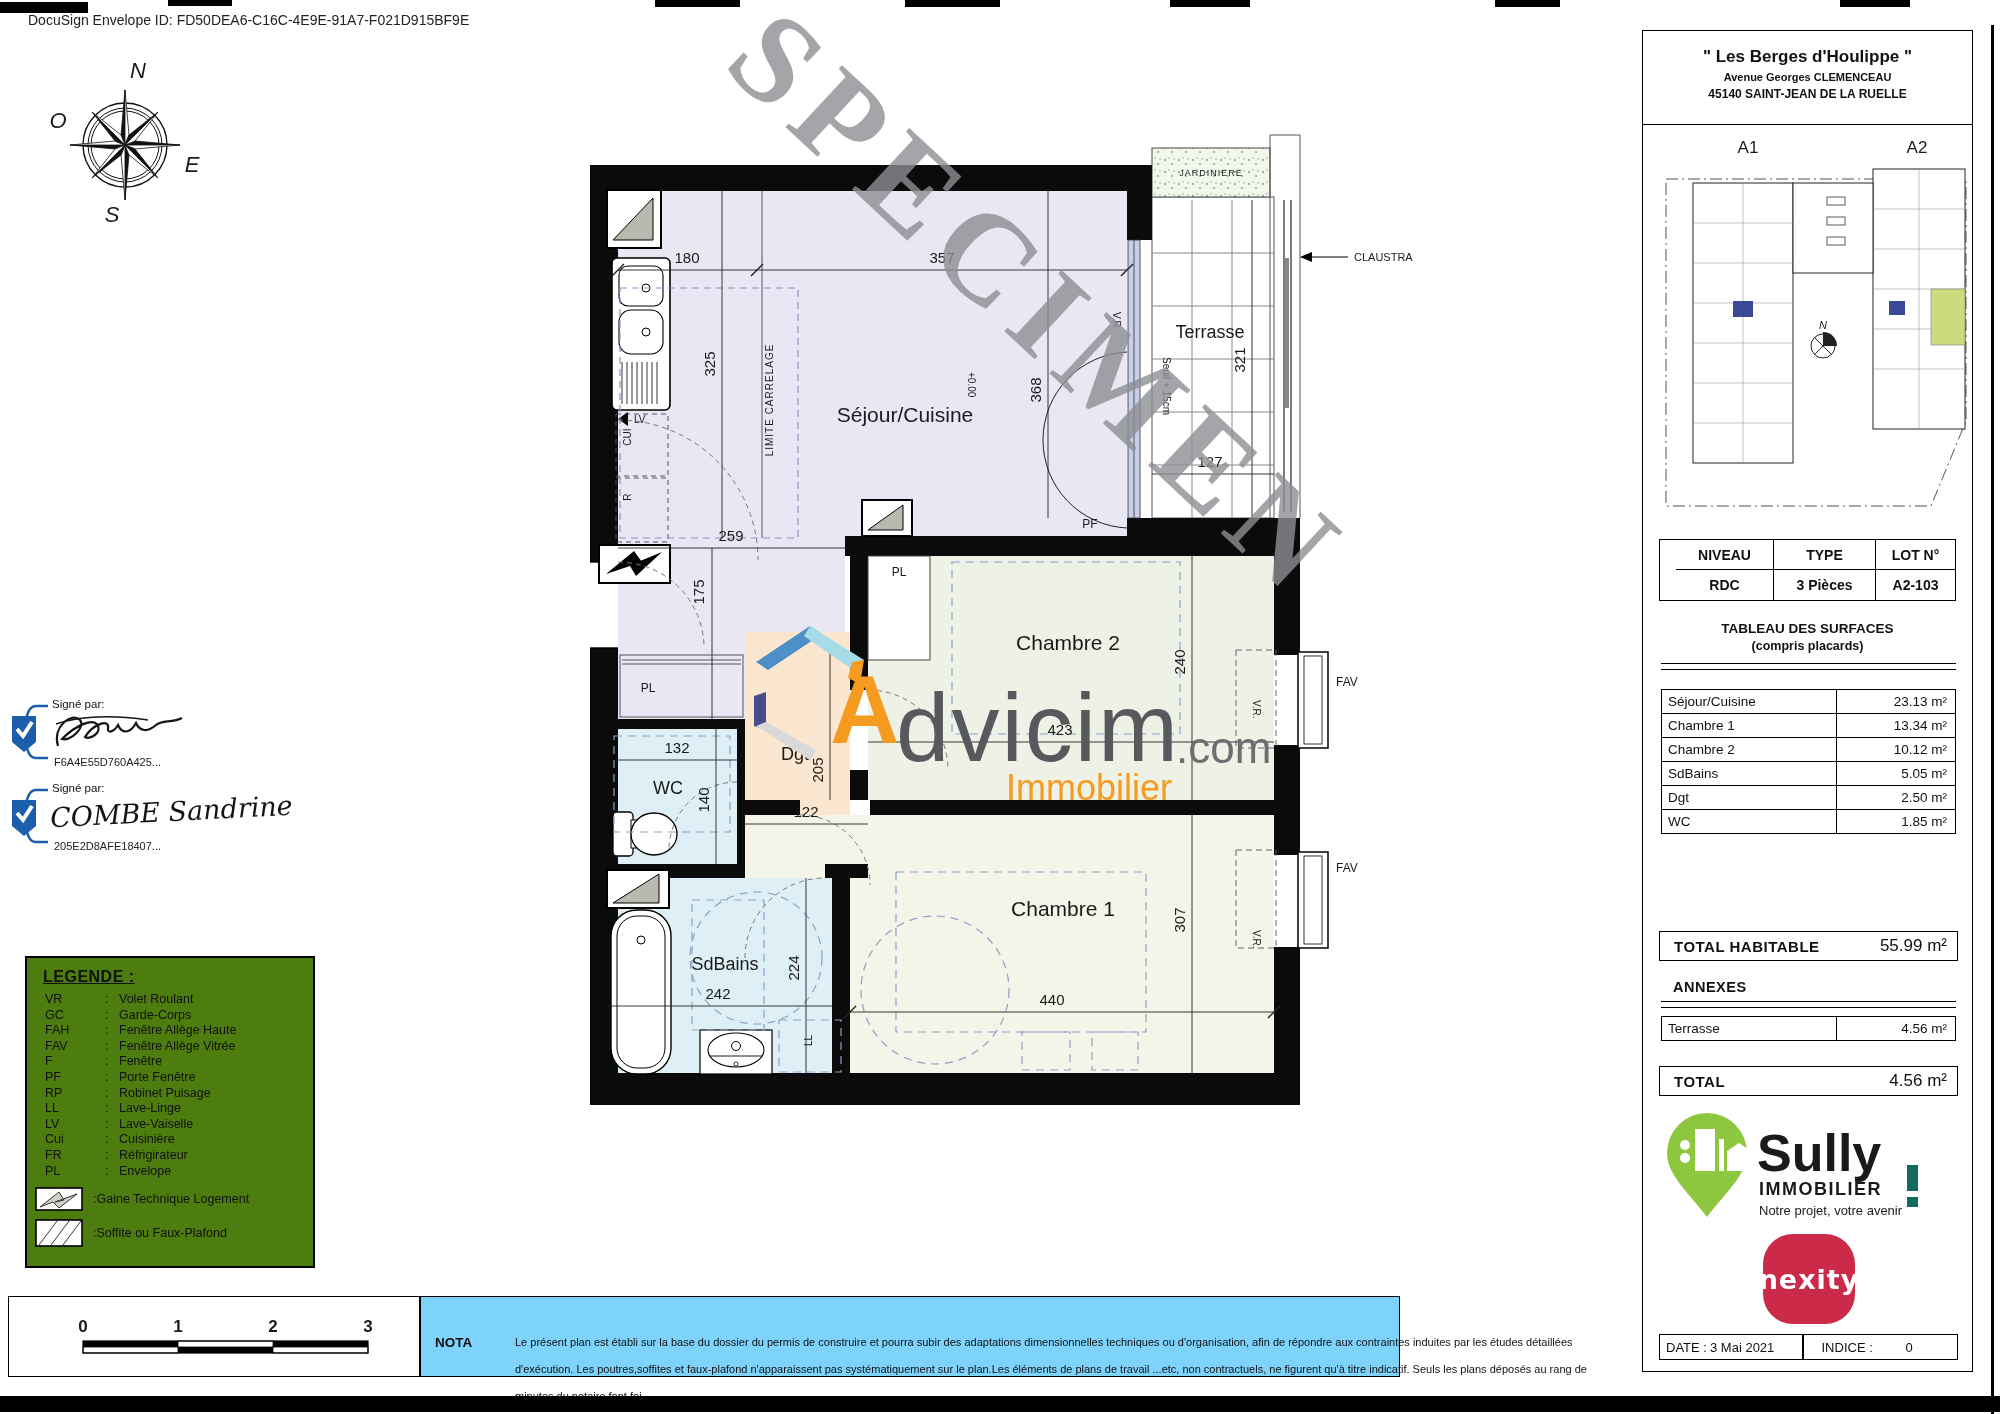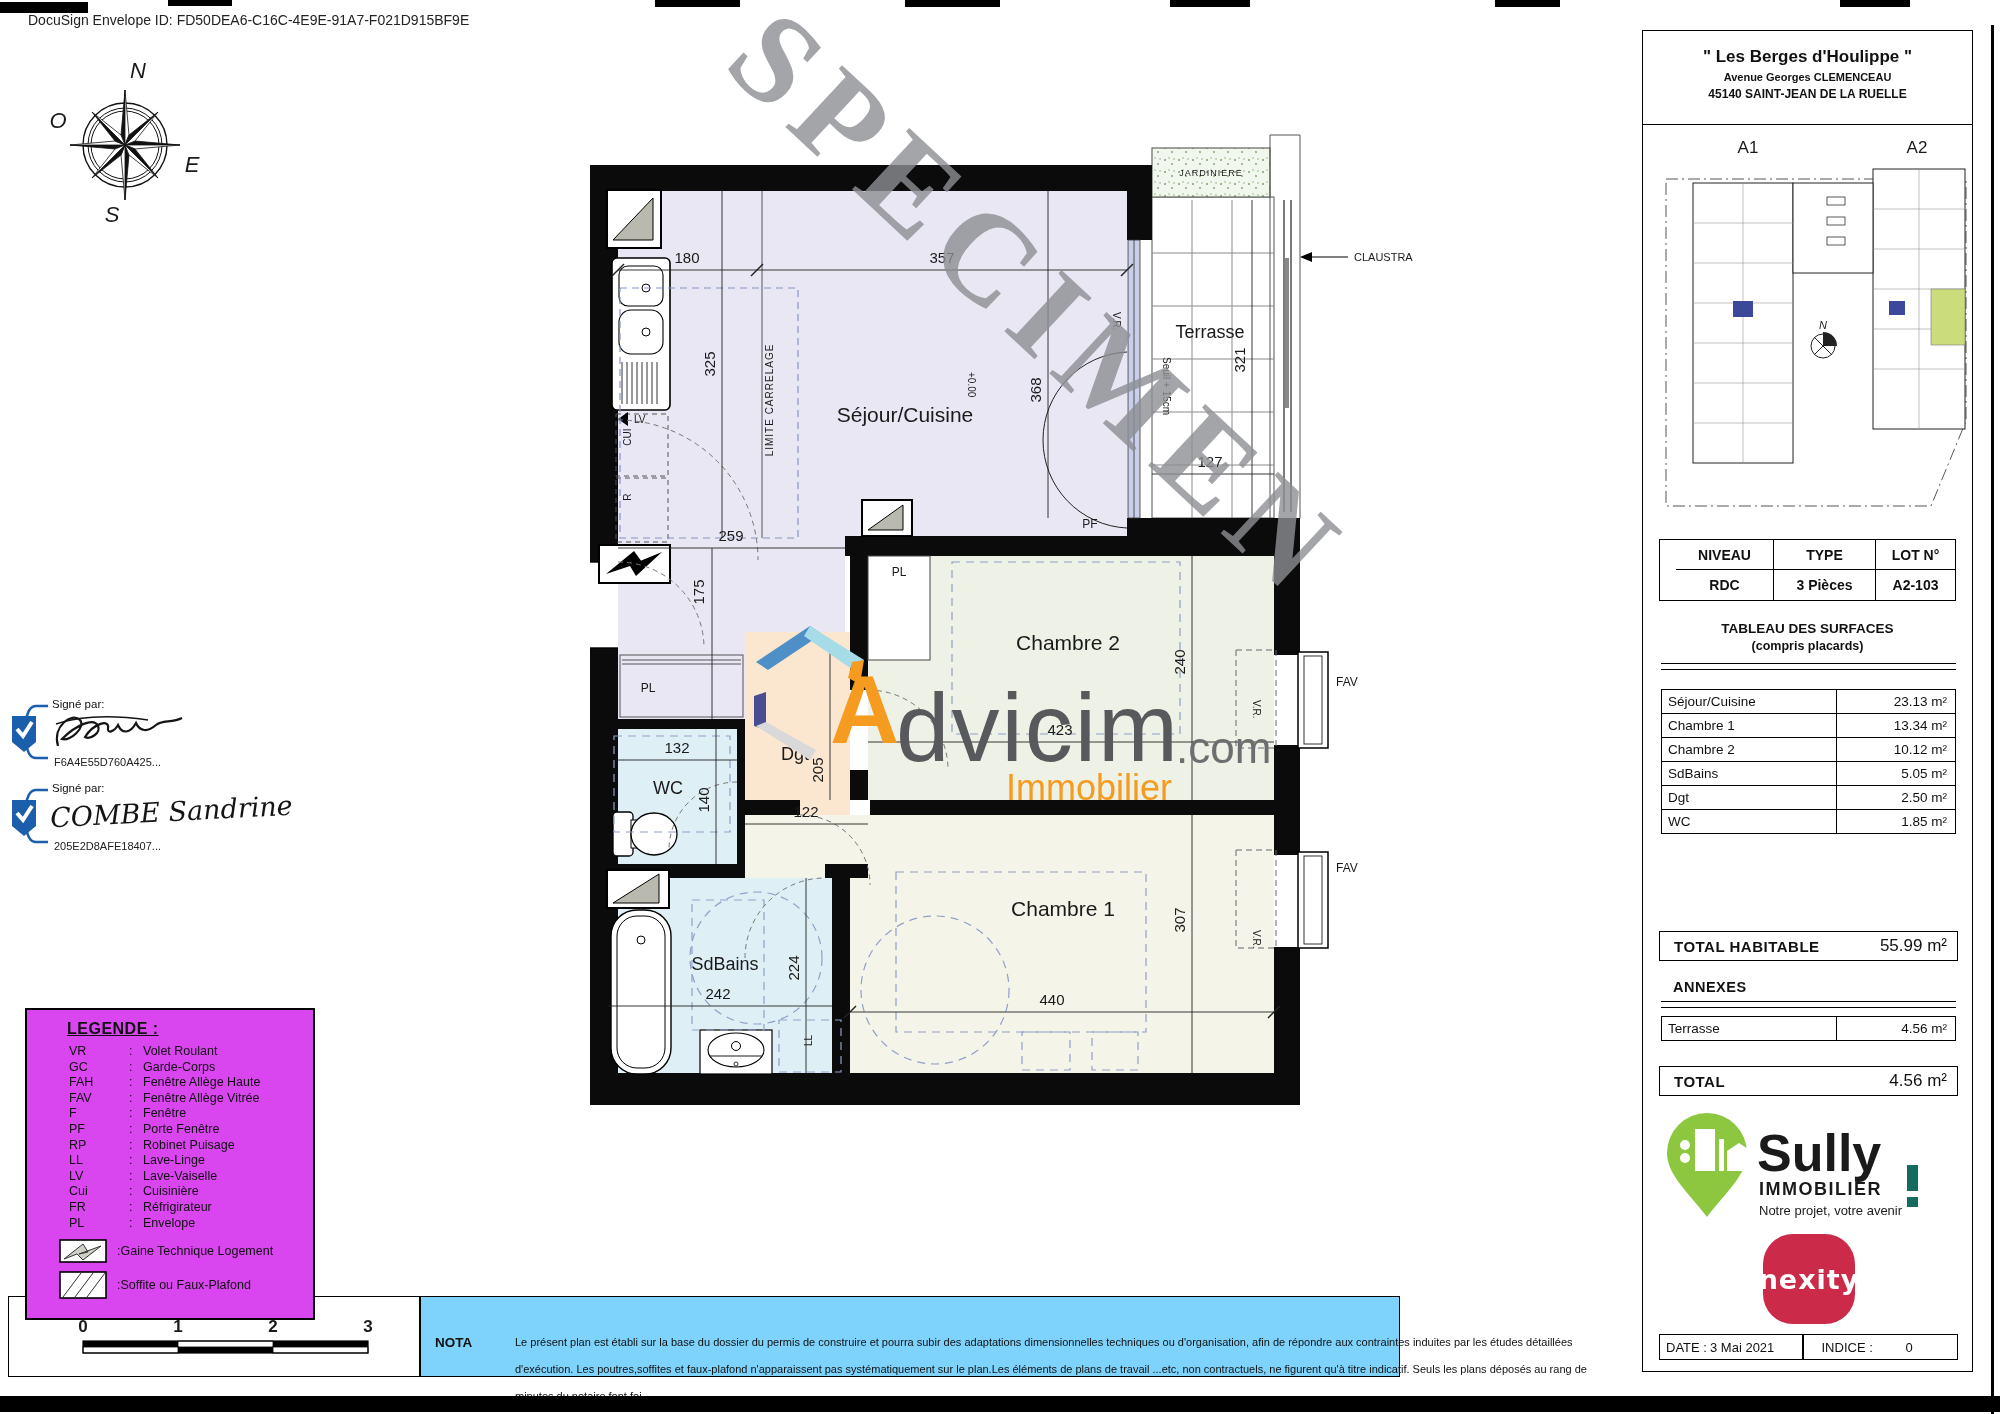--- a/index.html
+++ b/index.html
@@ -24,21 +24,21 @@
   .adv-sub{position:absolute;left:258px;top:152px;font-size:36px;color:#F49B20;line-height:1;}
   
   .docusign{left:28px;top:12px;font-size:14px;color:#222;}
   
   .sig{width:230px;height:90px;z-index:4;}
   .sig .lab{position:absolute;left:42px;top:0;font-size:11.5px;font-weight:normal;color:#111;}
   .sig .id{position:absolute;left:44px;top:58px;font-size:11px;color:#222;}
   .sig2name{position:absolute;left:40px;top:14px;font-family:"DejaVu Serif",serif;font-style:italic;
     font-size:27px;transform:rotate(-3deg);white-space:nowrap;color:#141414;}
   
-  .legend{left:25px;top:1008px;width:290px;height:312px;border:2px solid #000;box-sizing:border-box;background:#d946ef;z-index:3;padding-left:24px;}
+  .legend{left:25px;top:956px;width:290px;height:312px;border:2px solid #000;box-sizing:border-box;background:#4d7c0f;z-index:3;}
   .legend h3{margin:10px 0 6px 16px;font-size:16px;letter-spacing:.5px;text-decoration:underline;}
   .lrow{display:flex;font-size:12.5px;line-height:15.6px;padding-left:18px;}
   .lrow .ab{width:60px;}
   .lrow .co{width:14px;}
   .licon-row{display:flex;align-items:center;padding-left:8px;margin-top:8px;font-size:12.5px;}
   .licon-row svg{margin-right:10px;}
   
   .scalebox{left:8px;top:1296px;width:412px;height:81px;border:1.5px solid #000;box-sizing:border-box;background:#fff;}
   .notabox{left:420px;top:1296px;width:980px;height:81px;border:1.5px solid #000;box-sizing:border-box;background:#7dd3fc;}
   .nota-label{position:absolute;left:14px;top:38px;font-size:13.5px;font-weight:bold;}

